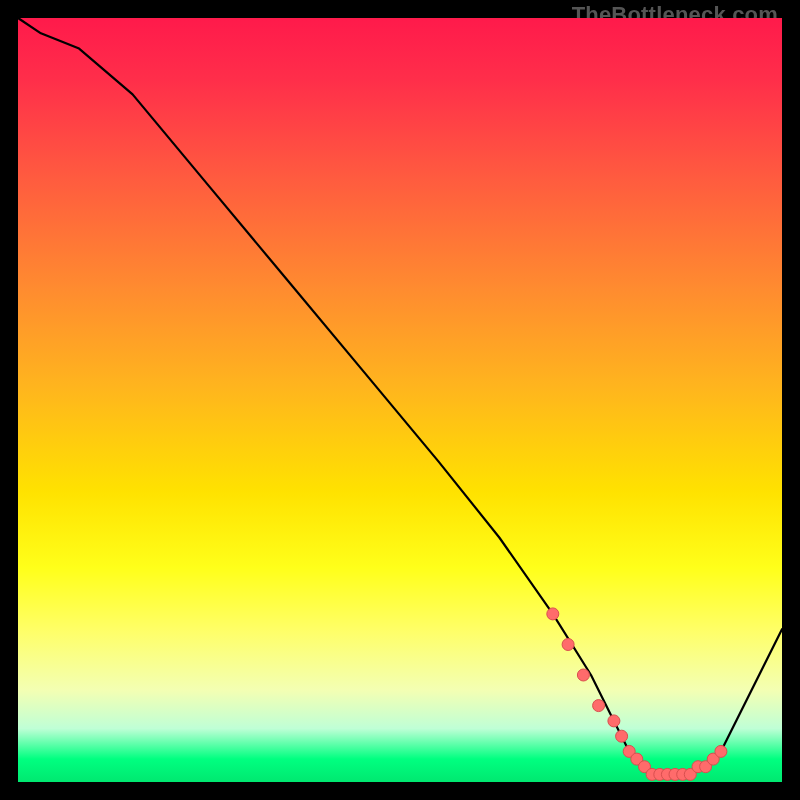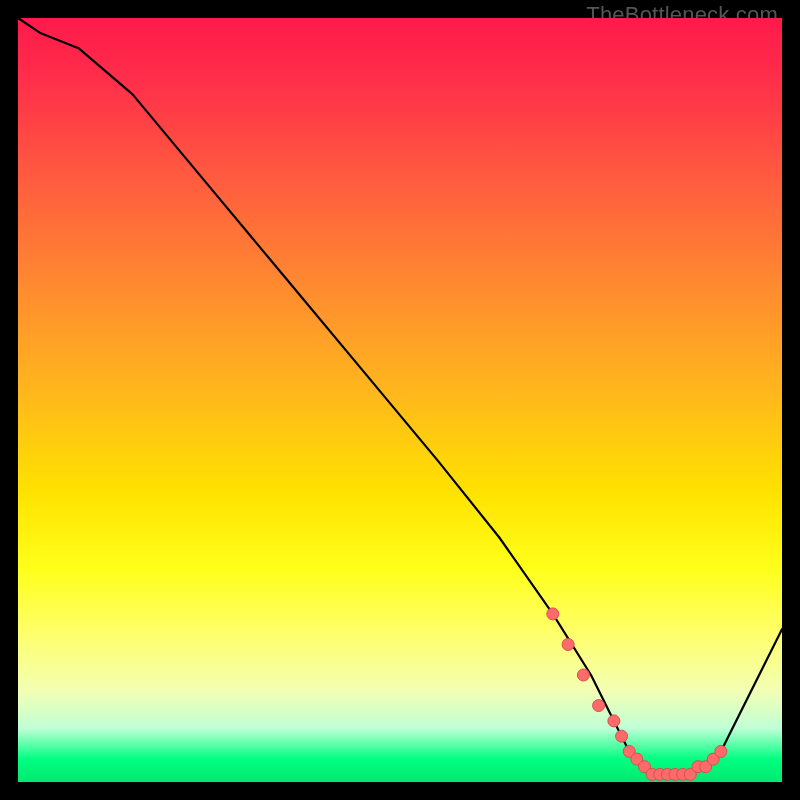--- a/index.html
+++ b/index.html
@@ -37,21 +37,21 @@
       #00ff80 97%,
       #00e870 100%
     );
   }
   .watermark {
     position: absolute;
     top: 2px;
     right: 22px;
     color: #555;
     font-size: 22px;
-    font-weight: 400;
+    font-weight: 700;
     letter-spacing: 0.2px;
     user-select: none;
   }
   svg.curve {
     position: absolute;
     left: 0; top: 0;
     width: 764px;
     height: 764px;
     overflow: visible;
   }

